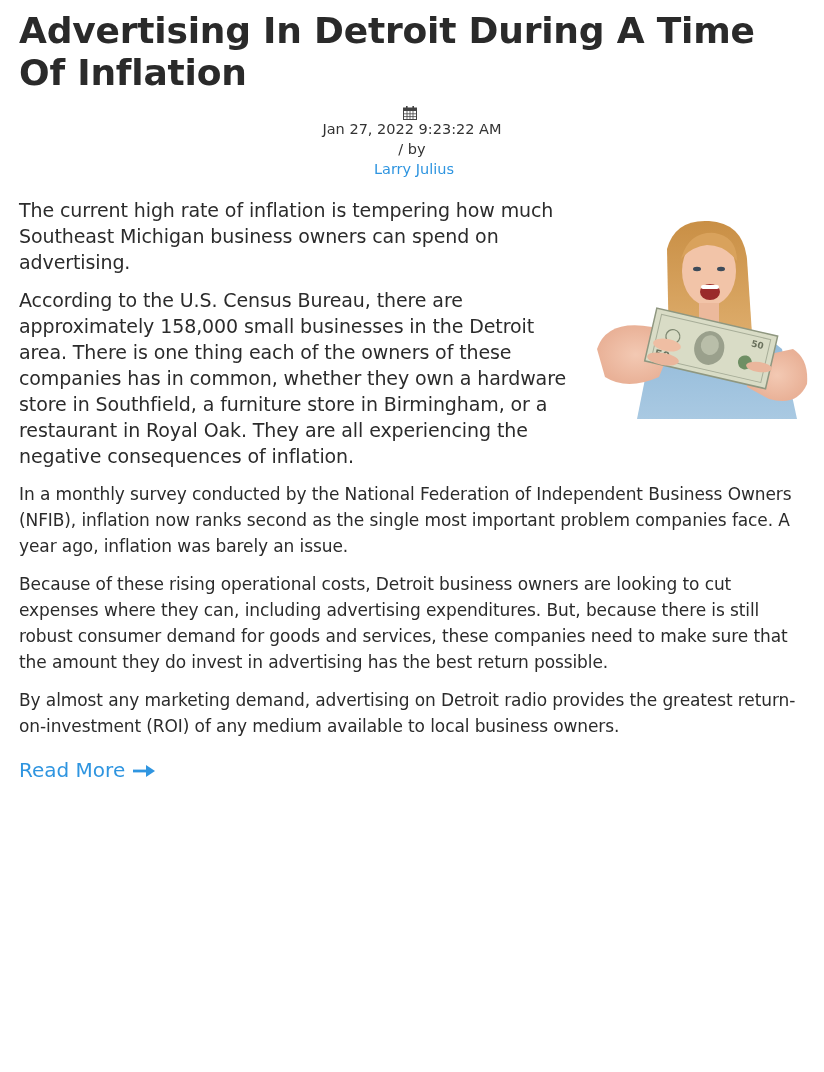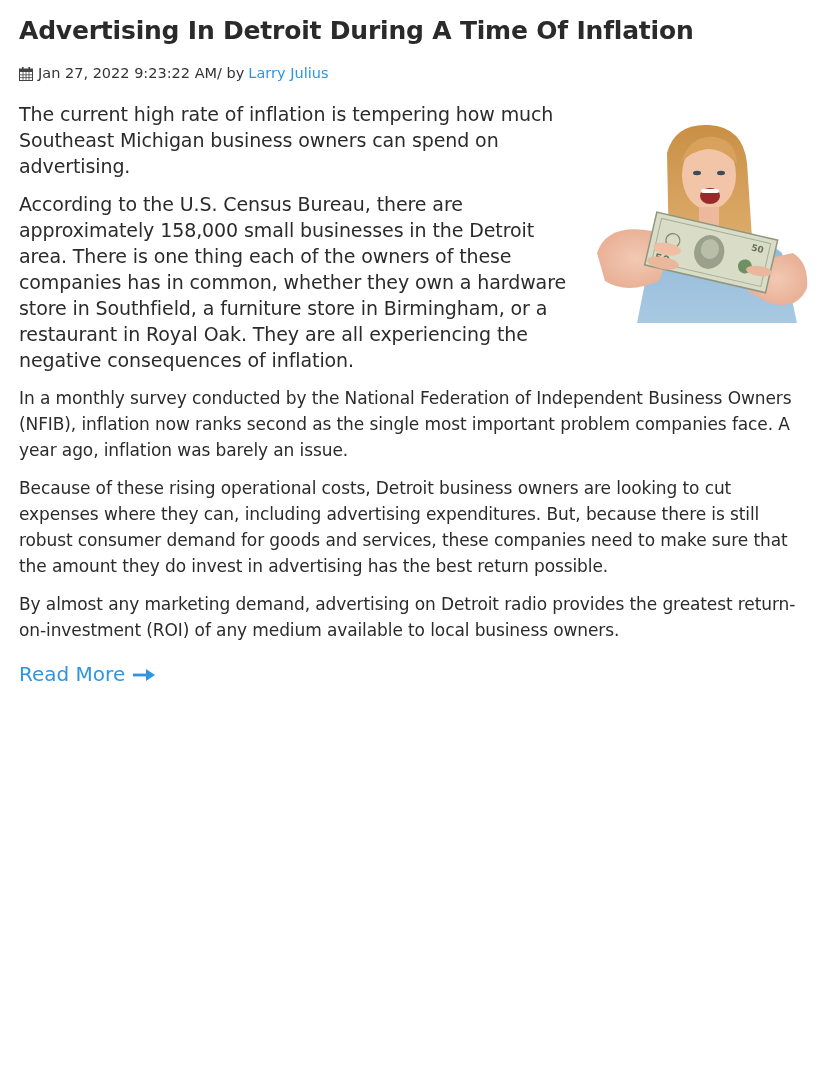--- a/index.html
+++ b/index.html
@@ -16,32 +16,33 @@
     }
     .article {
       position: relative;
       padding: 0 19px;
     }
     .title {
       margin: 0;
       padding-top: 10px;
       font-family: "DejaVu Sans", sans-serif;
       font-weight: bold;
-      font-size: 25px;
+      font-size: 36px;
       line-height: 42px;
       color: #2a2a2a;
       letter-spacing: -0.2px;
     }
     .meta {
       margin-top: 11px;
       font-size: 14.5px;
       line-height: 20px;
       color: #333333;
       display: flex;
       align-items: center;
+      flex-direction: column;
     }
     .meta .cal {
       display: inline-block;
       width: 14px;
       height: 14px;
       margin-right: 5px;
       position: relative;
     }
     .meta .author {
       color: #2f95e0;

